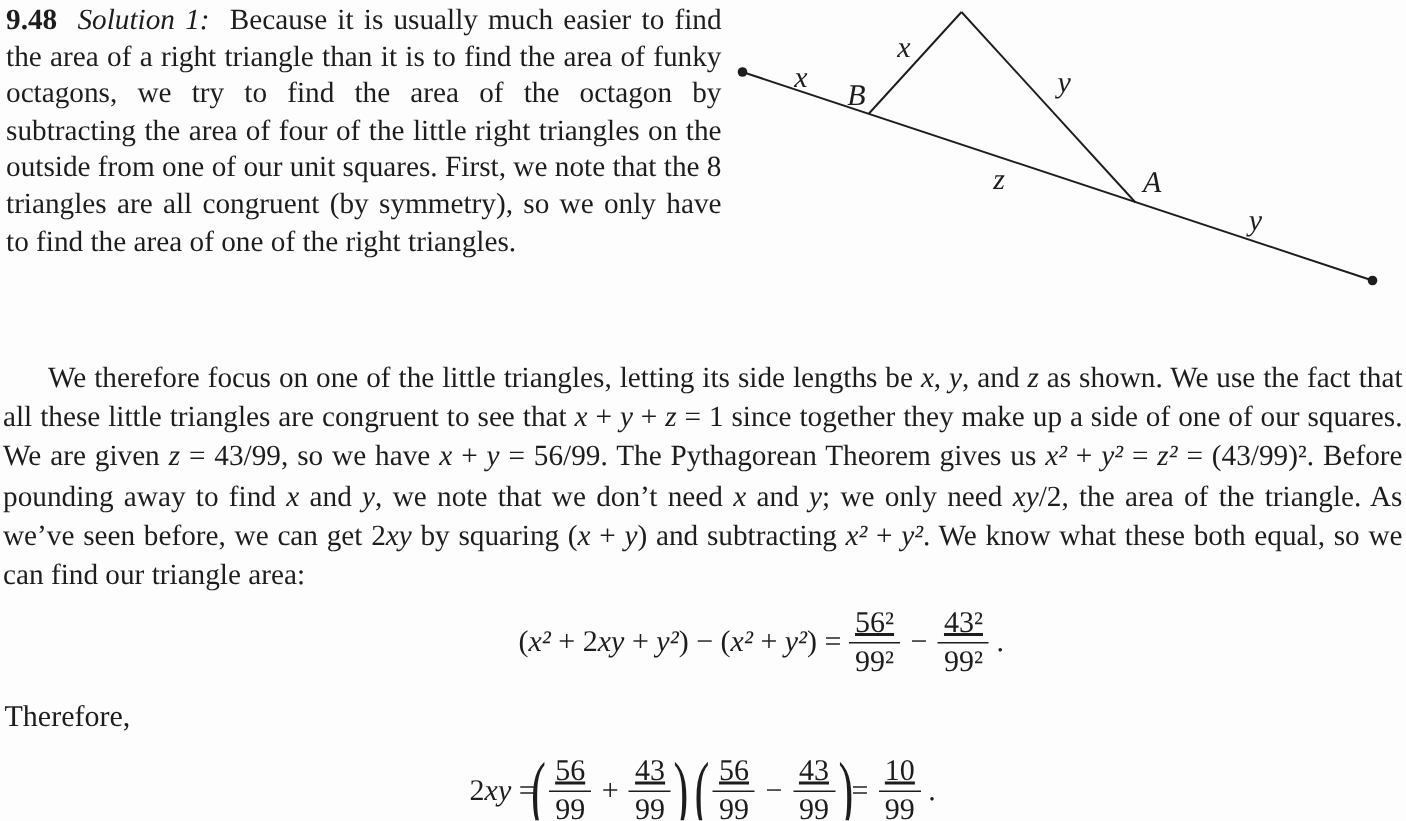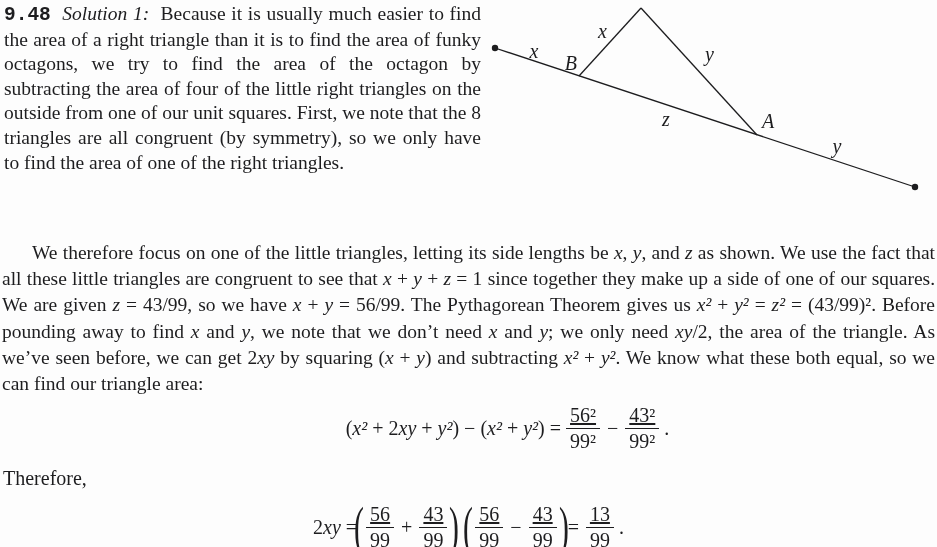--- a/index.html
+++ b/index.html
@@ -9,21 +9,21 @@
     font-family:"Liberation Serif","DejaVu Serif",serif;
   }
   .intro{
     position:absolute;left:4px;top:2px;width:477px;
     font-size:19.5px;line-height:24.6px;text-align:justify;
   }
   .para{
     position:absolute;left:2px;top:240px;width:933px;
     font-size:19.5px;line-height:26.2px;text-align:justify;text-indent:30px;
   }
-  .seg-bold{font-weight:bold;font-family:Liberation Mono, monospace;}
+  .seg-bold{font-weight:bold;}
   .seg-italic{font-style:italic;}
   .diagram{position:absolute;left:0;top:0;}
   .diagram text{
     font-family:"Liberation Serif","DejaVu Serif",serif;
     font-style:italic;font-size:20px;fill:#1d1d1f;
   }
   .eq{
     position:absolute;left:0;width:937px;
     display:flex;justify-content:center;align-items:center;
     font-size:20px;
@@ -101,19 +101,19 @@
       <span class="den">99</span>
     </span>
     <span class="op">−</span>
     <span class="frac">
       <span class="num">43</span>
       <span class="den">99</span>
     </span>
     <span class="bigparen">)</span>
     <span class="op">=</span>
     <span class="frac">
-      <span class="num">13</span>
+      <span class="num">10</span>
       <span class="den">99</span>
     </span>
     <span>.</span>
   </div>
 
 </div>
 
 </body></html>

